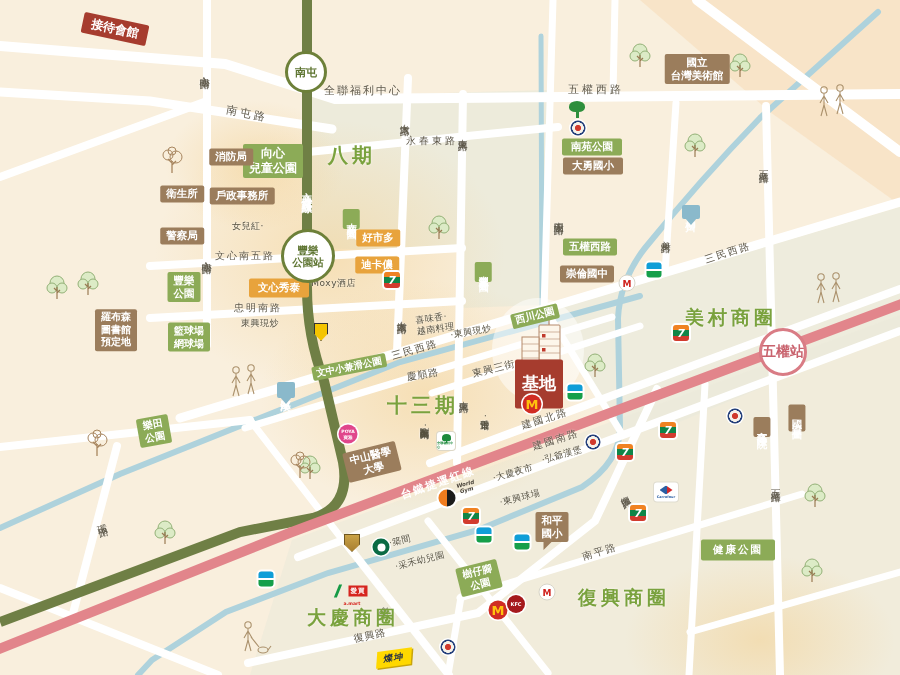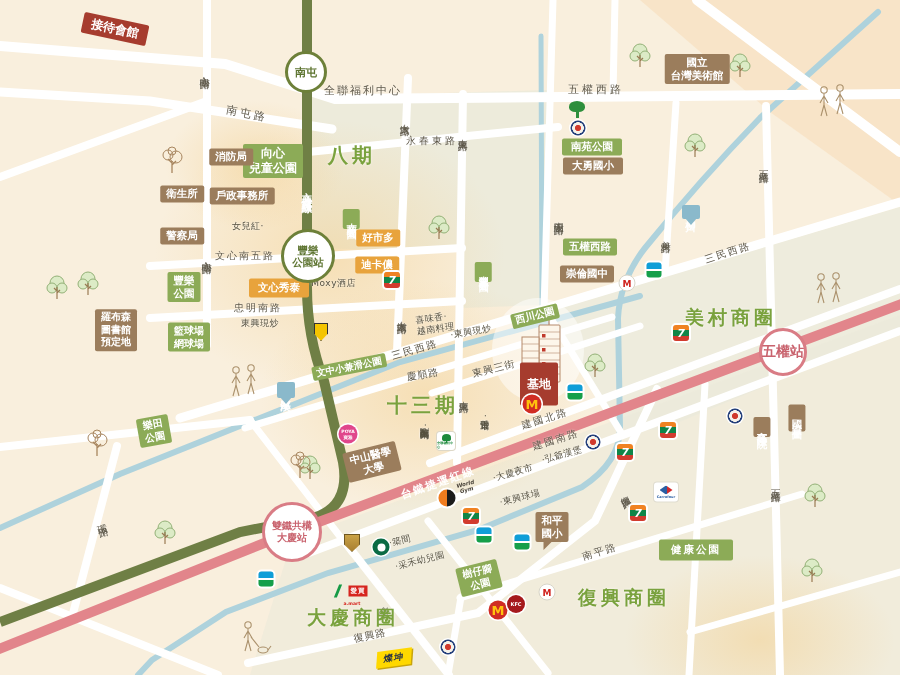--- a/index.html
+++ b/index.html
@@ -257,21 +257,21 @@
   <div class="lbl tag green" style="left:535px;top:316px;--r:-14deg;font-size:10px;padding:1px 4px">西川公園</div>
   <div class="lbl tag green" style="left:154px;top:431px;--r:-10deg;font-size:10px">
     <span class="ln">樂田</span>
     <span class="ln">公園</span>
   </div>
   <div class="lbl tag green" style="left:349px;top:367px;--r:-11deg;font-size:9.5px;padding:1px 4px">文中小兼滑公園</div>
   <div class="lbl tag green" style="left:479px;top:578px;--r:-14deg;font-size:10px">
     <span class="ln">樹仔腳</span>
     <span class="ln">公園</span>
   </div>
-  <div class="lbl tag green" style="left:696px;top:550px;padding:4px 12px;letter-spacing:2px">健康公園</div>
+  <div class="lbl tag green" style="left:738px;top:550px;padding:4px 12px;letter-spacing:2px">健康公園</div>
   <div class="lbl tag green" style="left:189px;top:337px;font-size:10px">
     <span class="ln">籃球場</span>
     <span class="ln">網球場</span>
   </div>
 
   <div class="lbl tag brown" style="left:231px;top:157px">消防局</div>
   <div class="lbl tag brown" style="left:182px;top:194px">衛生所</div>
   <div class="lbl tag brown" style="left:182px;top:236px">警察局</div>
   <div class="lbl tag brown" style="left:242px;top:196px">戶政事務所</div>
   <div class="lbl tag brown" style="left:116px;top:330px;font-size:10px">
@@ -294,21 +294,21 @@
     <span class="ln">大學</span>
   </div>
   <div class="lbl tag brown vtag" style="left:762px;top:427px">高等法院</div>
   <div class="lbl tag brown vtag" style="left:797px;top:418px;letter-spacing:5px">國資圖</div>
 
   <div class="lbl tag orange" style="left:378px;top:238px">好市多</div>
   <div class="lbl tag orange" style="left:377px;top:265px">迪卡儂</div>
   <div class="lbl tag orange" style="left:279px;top:288px;padding:3px 9px">文心秀泰</div>
 
   <div class="lbl tag red" style="left:115px;top:29px;--r:12deg;font-size:12px;padding:3px 9px">接待會館</div>
-  <div class="lbl tag red" style="left:539px;top:384px;font-size:12px;padding:14px 7px">基地</div>
+  <div class="lbl tag red" style="left:539px;top:384px;font-size:17px;padding:14px 7px">基地</div>
 
   <div class="lbl area" style="left:352px;top:155px">八期</div>
   <div class="lbl area" style="left:423px;top:405px">十三期</div>
   <div class="lbl area" style="left:731px;top:318px;font-size:19px">美村商圈</div>
   <div class="lbl area" style="left:624px;top:598px;font-size:19px">復興商圈</div>
   <div class="lbl area" style="left:353px;top:618px;font-size:19px">大慶商圈</div>
 
   <div class="lbl poi" style="left:248px;top:227px">女兒紅·</div>
   <div class="lbl poi" style="left:332px;top:284px">·Moxy酒店</div>
   <div class="lbl poi" style="left:260px;top:324px">東興現炒</div>
@@ -329,26 +329,20 @@
   <div class="rivertag" style="left:691px;top:212px">柳川</div>
 
   <div class="station" style="left:306px;top:72px;width:36px;height:36px;font-size:11px">南屯</div>
   <div class="station" style="left:308px;top:256px;width:48px;height:48px;font-size:10.5px;line-height:1.15">
     <div>
       <span class="ln">豐樂</span>
       <span class="ln">公園站</span>
     </div>
   </div>
   <div class="station red" style="left:783px;top:352px;width:42px;height:42px;font-size:14px">五權站</div>
-  <div class="station red" style="left:292px;top:532px;width:54px;height:54px;font-size:10px;line-height:1.2">
-    <div>
-      <span class="ln">雙鐵共構</span>
-      <span class="ln">大慶站</span>
-    </div>
-  </div>
 
   <div class="logo l-treeicon" style="left:577px;top:110px"></div>
   <div class="logo l-badge" style="left:578px;top:128px"></div>
   <div class="logo l-badge" style="left:735px;top:416px"></div>
   <div class="logo l-badge" style="left:593px;top:442px"></div>
   <div class="logo l-badge" style="left:448px;top:647px"></div>
 
   <div class="logo l-711" style="left:392px;top:280px">
       <span>7</span>
     </div>

